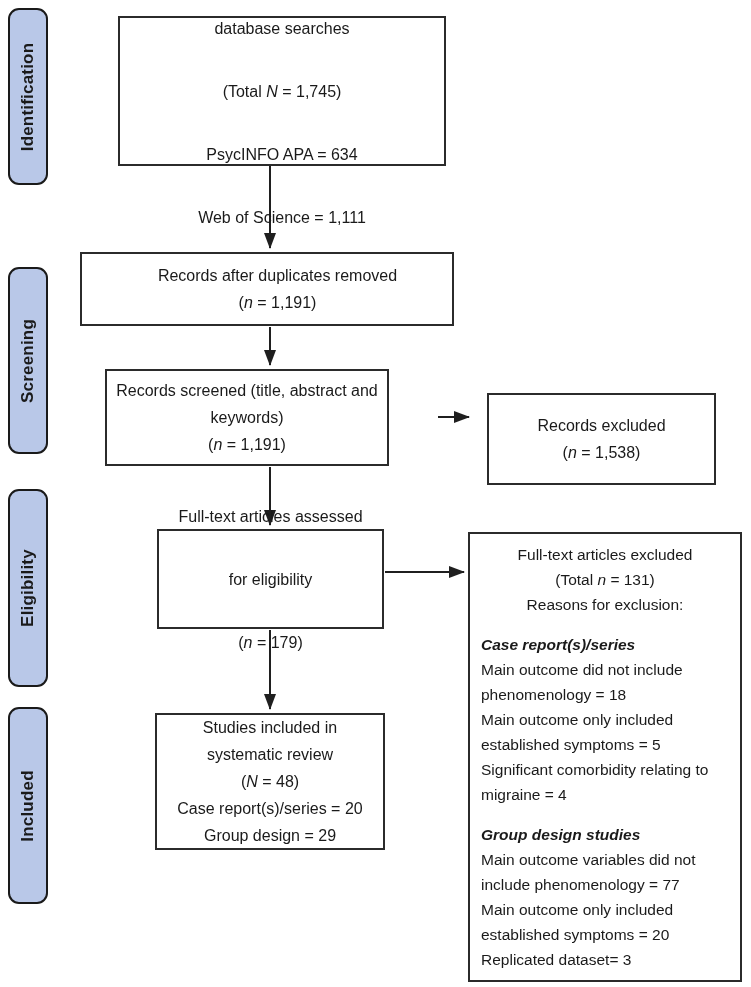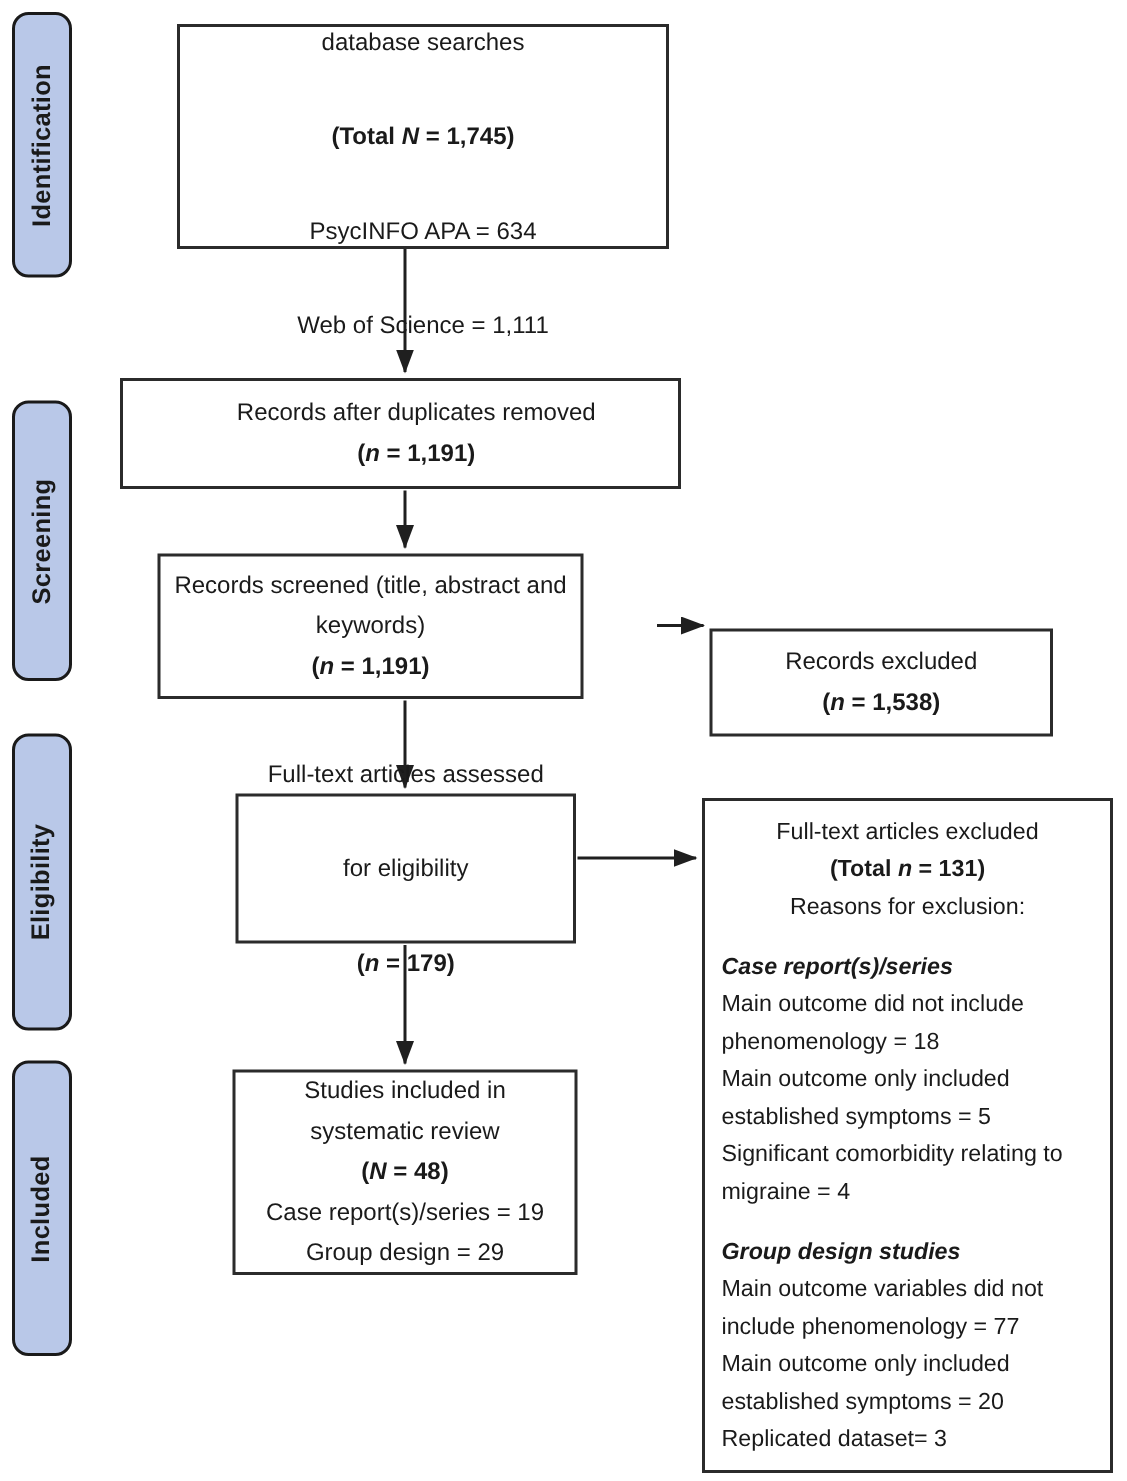--- a/index.html
+++ b/index.html
@@ -49,30 +49,30 @@
     position:absolute;
     background:var(--background);
     border:2px solid var(--box-border);
     display:flex;flex-direction:column;justify-content:center;
     text-align:center;
     font-size:16px;
     line-height:27px;
     z-index:2;
     padding:2px 6px;
   }
-  .bold{font-weight:bold;text-align:center;}
+  .bold{font-weight:normal;text-align:center;}
   .ital{font-style:italic;}
   .bi{font-weight:bold;font-style:italic;}
   .left{text-align:left;}
   .gap{height:18px;}
 
   #box-identified{left:118px;top:16px;width:328px;height:150px;gap:36px;}
   #box-duplicates{left:80px;top:252px;width:374px;height:74px;padding-left:27px;}
   #box-screened{left:105px;top:369px;width:284px;height:97px;}
-  #box-rec-excluded{left:473px;top:393px;width:229px;height:72px;margin-top:26px;}
+  #box-rec-excluded{left:487px;top:393px;width:229px;height:92px;}
   #box-assessed{left:157px;top:529px;width:227px;height:100px;gap:36px;}
   #box-included{left:155px;top:713px;width:230px;height:137px;}
   #box-ft-excluded{
     left:468px;top:532px;width:274px;height:450px;
     justify-content:flex-start;
     padding:8px 11px;
     font-size:15.5px;
     line-height:25px;
   }
 </style>
@@ -135,21 +135,21 @@
   <div class="box" id="box-assessed">
     <div class="line">Full-text articles assessed</div>
     <div class="line">for eligibility</div>
     <div class="line bold"><span>(</span><span class="ital">n</span><span> = 179)</span></div>
   </div>
 
   <div class="box" id="box-included">
     <div class="line">Studies included in</div>
     <div class="line">systematic review</div>
     <div class="line bold"><span>(</span><span class="ital">N</span><span> = 48)</span></div>
-    <div class="line">Case report(s)/series = 19</div>
+    <div class="line">Case report(s)/series = 20</div>
     <div class="line">Group design = 29</div>
   </div>
 
   <div class="box" id="box-ft-excluded">
     <div class="line">Full-text articles excluded</div>
     <div class="line bold"><span>(Total </span><span class="ital">n</span><span> = 131)</span></div>
     <div class="line">Reasons for exclusion:</div>
     <div class="gap"></div>
     <div class="line left bi">Case report(s)/series</div>
     <div class="line left">Main outcome did not include phenomenology = 18</div>

